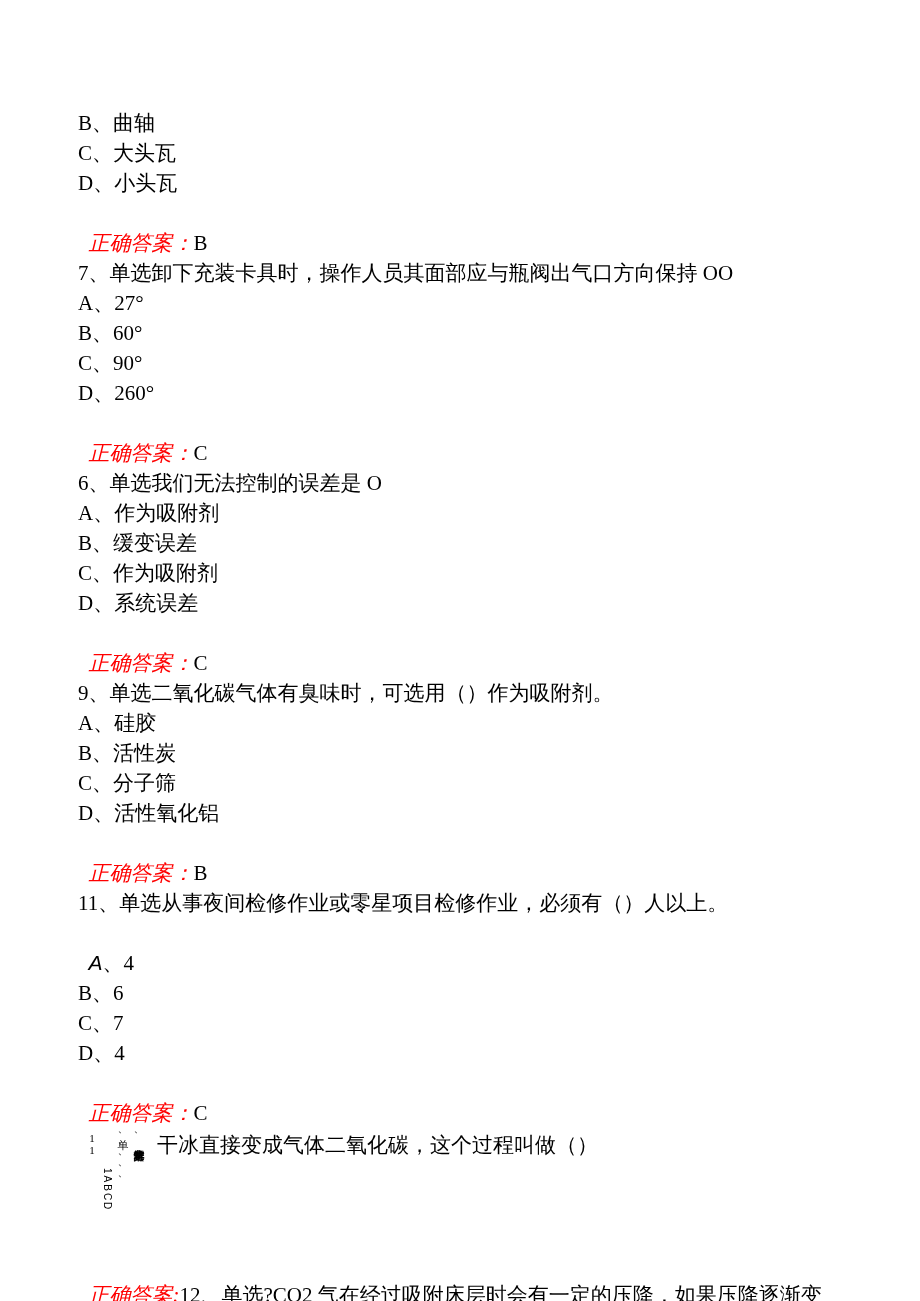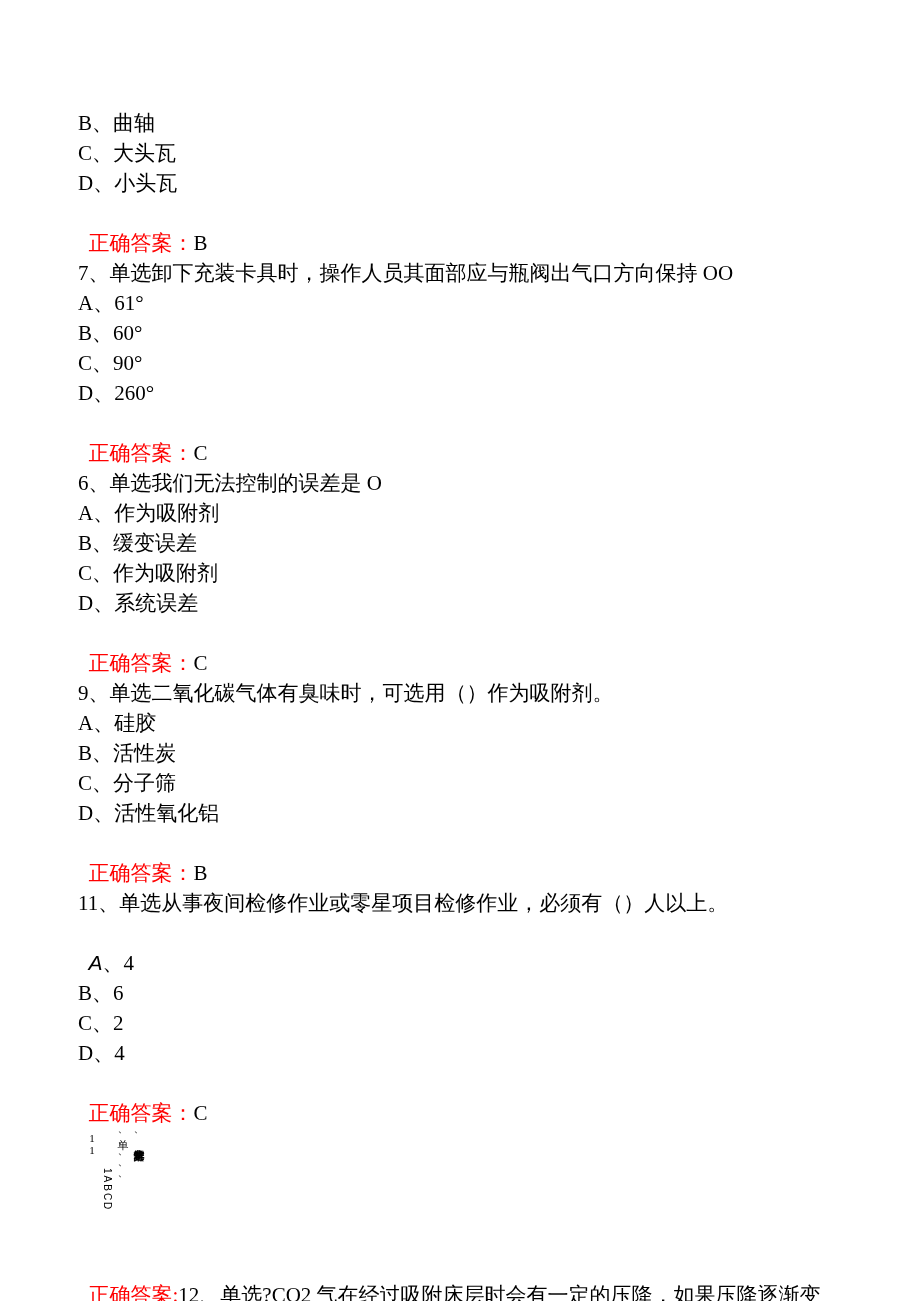--- a/index.html
+++ b/index.html
@@ -15,20 +15,21 @@
     font-family: "SimSun", "宋体", serif;
     font-size: 21px;
     line-height: 30px;
     color: #000000;
   }
   .line {
     white-space: pre-wrap;
   }
   .answer-label {
     color: #ff0000;
+    font-style: italic;
   }
   .italic-a {
     font-style: italic;
     font-family: Arial, sans-serif;
   }
 
   
   .q11-row {
     display: flex;
     align-items: flex-start;
@@ -74,21 +75,21 @@
 <body>
 
 <div class="line">B、曲轴</div>
 <div class="line">C、大头瓦</div>
 <div class="line">D、小头瓦</div>
 <div class="line">
   <span class="answer-label">正确答案：</span><span>B</span>
 </div>
 
 <div class="line">7、单选卸下充装卡具时，操作人员其面部应与瓶阀出气口方向保持 OO</div>
-<div class="line">A、61°</div>
+<div class="line">A、27°</div>
 <div class="line">B、60°</div>
 <div class="line">C、90°</div>
 <div class="line">D、260°</div>
 <div class="line">
   <span class="answer-label">正确答案：</span><span>C</span>
 </div>
 
 <div class="line">6、单选我们无法控制的误差是 O</div>
 <div class="line">A、作为吸附剂</div>
 <div class="line">B、缓变误差</div>
@@ -105,30 +106,31 @@
 <div class="line">D、活性氧化铝</div>
 <div class="line">
   <span class="answer-label">正确答案：</span><span>B</span>
 </div>
 
 <div class="line">11、单选从事夜间检修作业或零星项目检修作业，必须有（）人以上。</div>
 <div class="line">
   <span class="italic-a">A</span><span>、4</span>
 </div>
 <div class="line">B、6</div>
-<div class="line">C、2</div>
+<div class="line">C、7</div>
 <div class="line">D、4</div>
 <div class="line">
   <span class="answer-label">正确答案：</span><span>C</span>
 </div>
 
 <div class="q11-row">
   <div class="q11-left">
     <span class="vcol-num">11</span>
     <span class="vcol-latin">1ABCD</span>
     <span class="vcol">单、、、、、</span>
     <span class="vcol">、化华发解熔升蒸溶</span>
   </div>
+  <div class="q11-right line">干冰直接变成气体二氧化碳，这个过程叫做（）</div>
 </div>
 
 <div class="line">
   <span class="answer-label">正确答案:</span><span>12、单选?CO2 气在经过吸附床层时会有一定的压降，如果压降逐渐变</span>
 </div>
 
 </body></html>

